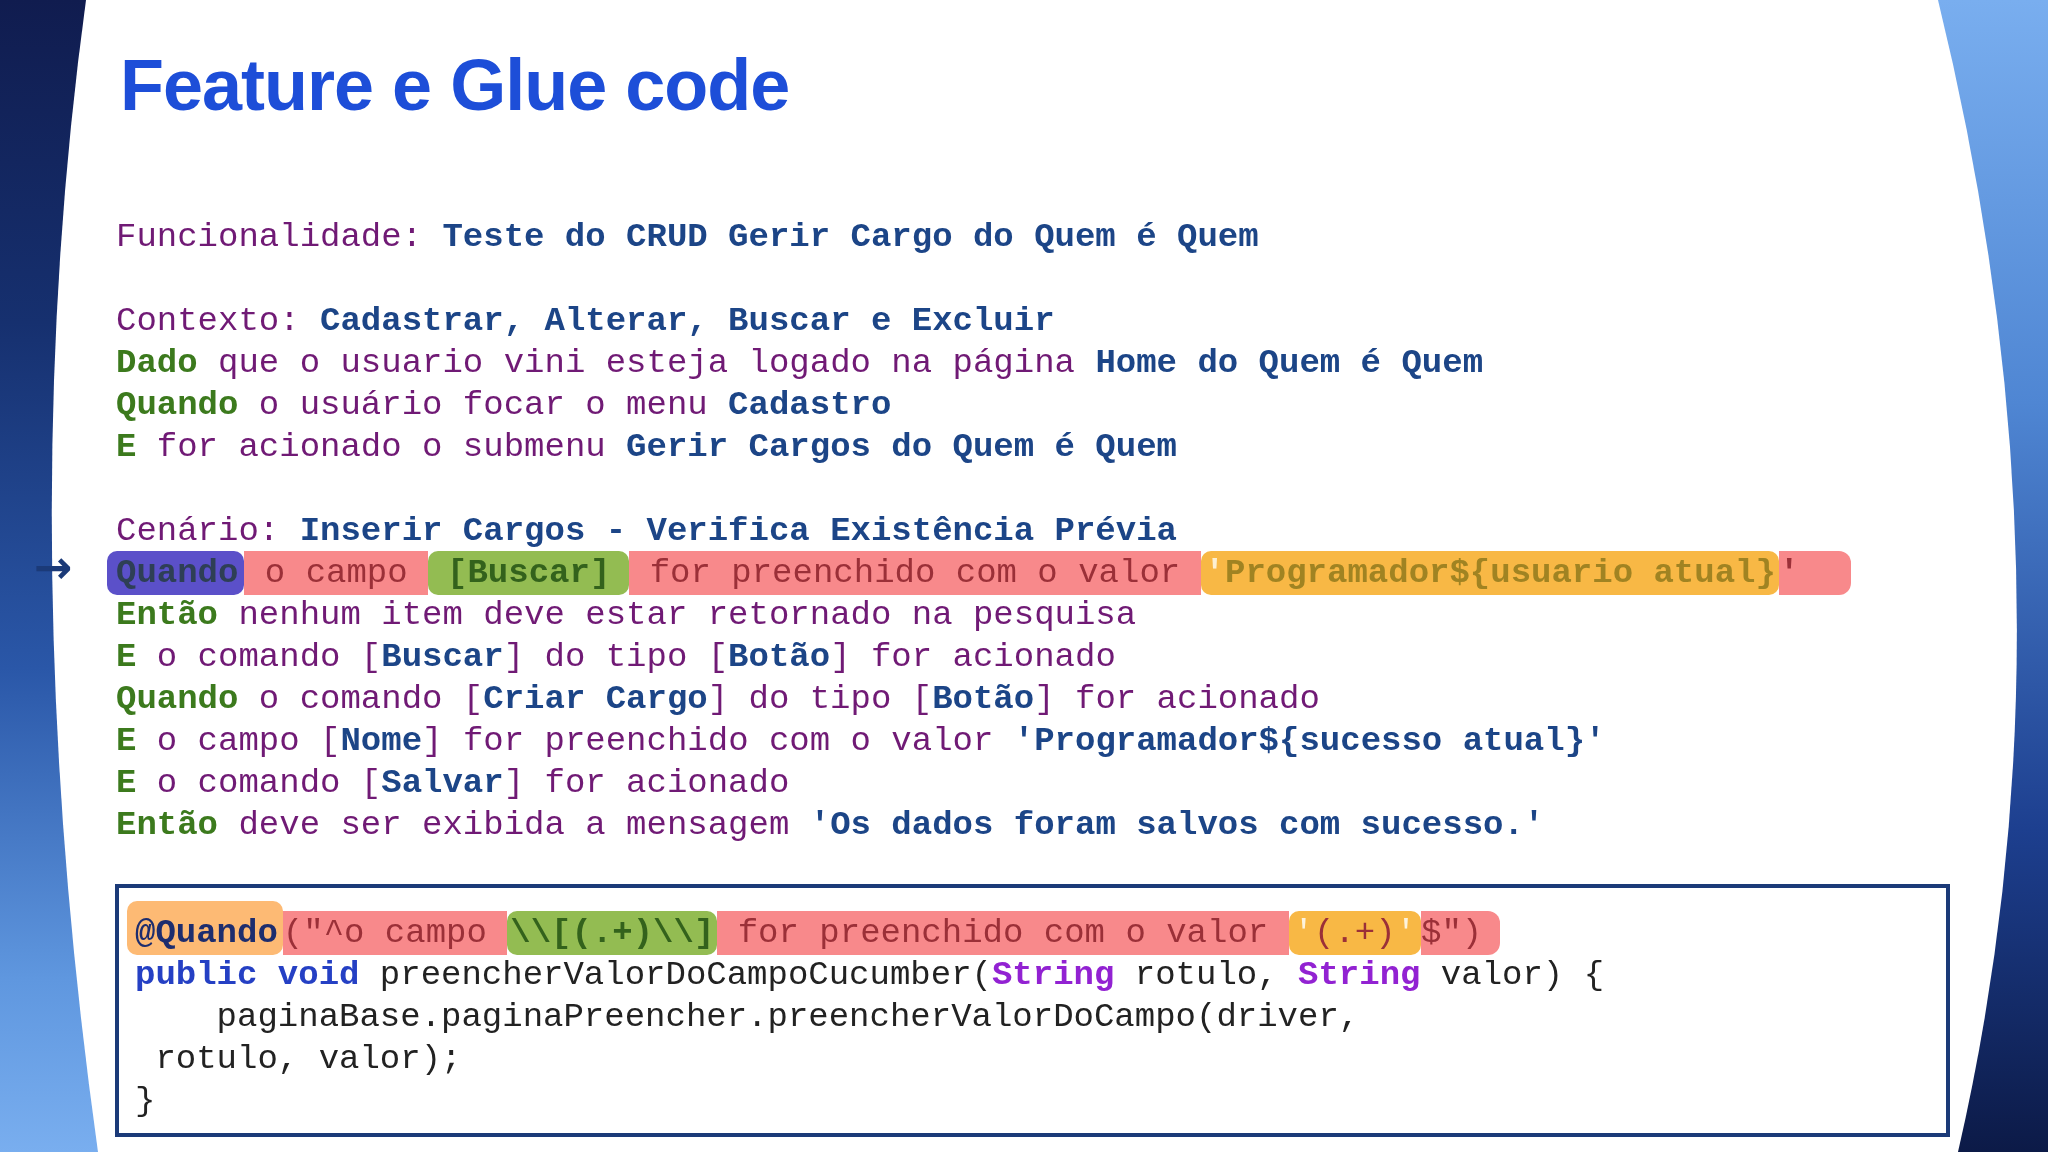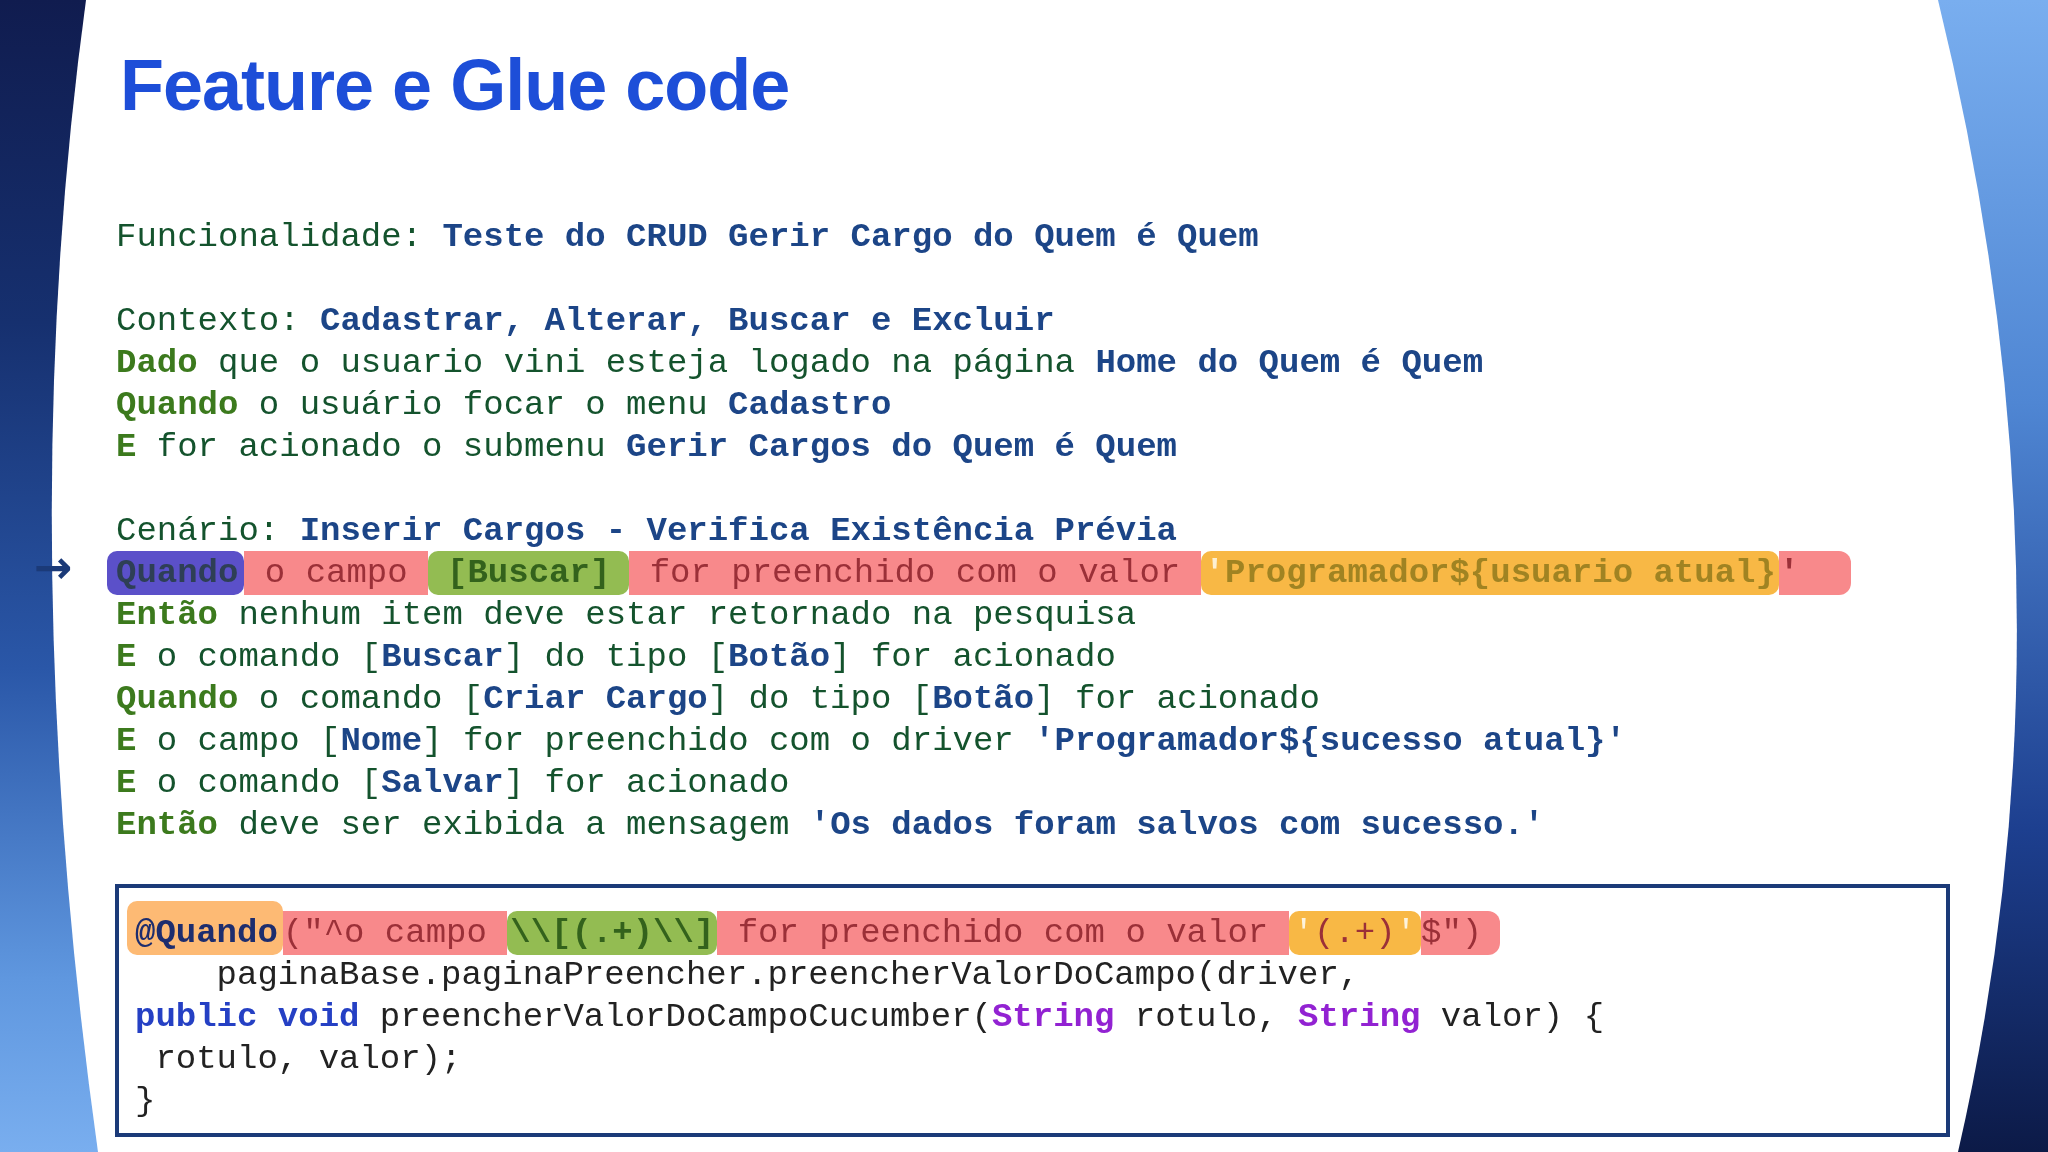--- a/index.html
+++ b/index.html
@@ -24,21 +24,21 @@
   }
   #feature-block{position:absolute;left:116px;top:216px;font-size:34px;color:#222;}
   .fline{min-height:42px;line-height:42px;white-space:pre;position:relative;}
   #code-box{
     position:absolute;left:115px;top:884px;width:1835px;height:253px;
     box-sizing:border-box;border:4px solid #1b3a78;background:#ffffff;
     padding:24px 0 0 16px;font-size:34px;color:#222;
   }
   .cline{min-height:42px;line-height:42px;white-space:pre;}
   
-  .plain{color:#14532d;}
+  .plain{color:#701a75;}
   .kw{color:#3c7a1d;font-weight:bold;}
   .val{color:#1c4587;font-weight:bold;}
   .codePlain{color:#222222;}
   .codeKw{color:#2540c4;font-weight:bold;}
   .codeType{color:#9222d2;font-weight:bold;}
   
   .aQuando{background:#5b50c9;color:#2e3f55;font-weight:bold;border-radius:10px;padding:3px 6px 3px 9px;margin-left:-9px;}
   .aPink{background:#f8898b;color:#9b3038;padding:3px 0;margin-top:8px;}
   .aGreenVal{background:#93bc52;color:#33621c;font-weight:bold;border-radius:10px;padding:3px 19px;}
   .aOrangeQ{background:#f8b845;color:#fdf0d2;font-weight:bold;border-radius:10px 0 0 10px;padding:3px 0 3px 4px;}
@@ -76,24 +76,24 @@
       <div class="fline"><span class="seg plain">Contexto: </span><span class="seg val">Cadastrar, Alterar, Buscar e Excluir</span></div>
       <div class="fline"><span class="seg kw">Dado</span><span class="seg plain"> que o usuario vini esteja logado na página </span><span class="seg val">Home do Quem é Quem</span></div>
       <div class="fline"><span class="seg kw">Quando</span><span class="seg plain"> o usuário focar o menu </span><span class="seg val">Cadastro</span></div>
       <div class="fline"><span class="seg kw">E</span><span class="seg plain"> for acionado o submenu </span><span class="seg val">Gerir Cargos do Quem é Quem</span></div>
       <div class="fline"></div>
       <div class="fline"><span class="seg plain">Cenário: </span><span class="seg val">Inserir Cargos - Verifica Existência Prévia</span></div>
       <div class="fline"><span class="arrow">→</span><span class="seg aQuando">Quando</span><span class="seg aPink"> o campo </span><span class="seg aGreenVal">[Buscar]</span><span class="seg aPink"> for preenchido com o valor </span><span class="seg aOrangeQ">'</span><span class="seg aOrangeVal">Programador${usuario atual}</span><span class="seg aPinkEnd">'</span></div>
       <div class="fline"><span class="seg kw">Então</span><span class="seg plain"> nenhum item deve estar retornado na pesquisa</span></div>
       <div class="fline"><span class="seg kw">E</span><span class="seg plain"> o comando [</span><span class="seg val">Buscar</span><span class="seg plain">] do tipo [</span><span class="seg val">Botão</span><span class="seg plain">] for acionado</span></div>
       <div class="fline"><span class="seg kw">Quando</span><span class="seg plain"> o comando [</span><span class="seg val">Criar Cargo</span><span class="seg plain">] do tipo [</span><span class="seg val">Botão</span><span class="seg plain">] for acionado</span></div>
-      <div class="fline"><span class="seg kw">E</span><span class="seg plain"> o campo [</span><span class="seg val">Nome</span><span class="seg plain">] for preenchido com o driver </span><span class="seg val">'Programador${sucesso atual}'</span></div>
+      <div class="fline"><span class="seg kw">E</span><span class="seg plain"> o campo [</span><span class="seg val">Nome</span><span class="seg plain">] for preenchido com o valor </span><span class="seg val">'Programador${sucesso atual}'</span></div>
       <div class="fline"><span class="seg kw">E</span><span class="seg plain"> o comando [</span><span class="seg val">Salvar</span><span class="seg plain">] for acionado</span></div>
       <div class="fline"><span class="seg kw">Então</span><span class="seg plain"> deve ser exibida a mensagem </span><span class="seg val">'Os dados foram salvos com sucesso.'</span></div>
     </div>
   <div id="code-box">
       <div class="cline"><span class="seg cAnno">@Quando</span><span class="seg cPink">("^o campo </span><span class="seg cGreen">\\[(.+)\\]</span><span class="seg cPink"> for preenchido com o valor </span><span class="seg cOrangeL">'</span><span class="seg cOrangeM">(.+)</span><span class="seg cOrangeR">'</span><span class="seg cPinkEnd">$")</span></div>
+      <div class="cline"><span class="seg codeKw">public void</span><span class="seg codePlain"> preencherValorDoCampoCucumber(</span><span class="seg codeType">String</span><span class="seg codePlain"> rotulo, </span><span class="seg codeType">String</span><span class="seg codePlain"> valor) {</span></div>
       <div class="cline"><span class="seg codePlain">    paginaBase.paginaPreencher.preencherValorDoCampo(driver,</span></div>
-      <div class="cline"><span class="seg codeKw">public void</span><span class="seg codePlain"> preencherValorDoCampoCucumber(</span><span class="seg codeType">String</span><span class="seg codePlain"> rotulo, </span><span class="seg codeType">String</span><span class="seg codePlain"> valor) {</span></div>
       <div class="cline"><span class="seg codePlain"> rotulo, valor);</span></div>
       <div class="cline"><span class="seg codePlain">}</span></div>
     </div>
 </div>
 
 </body></html>

